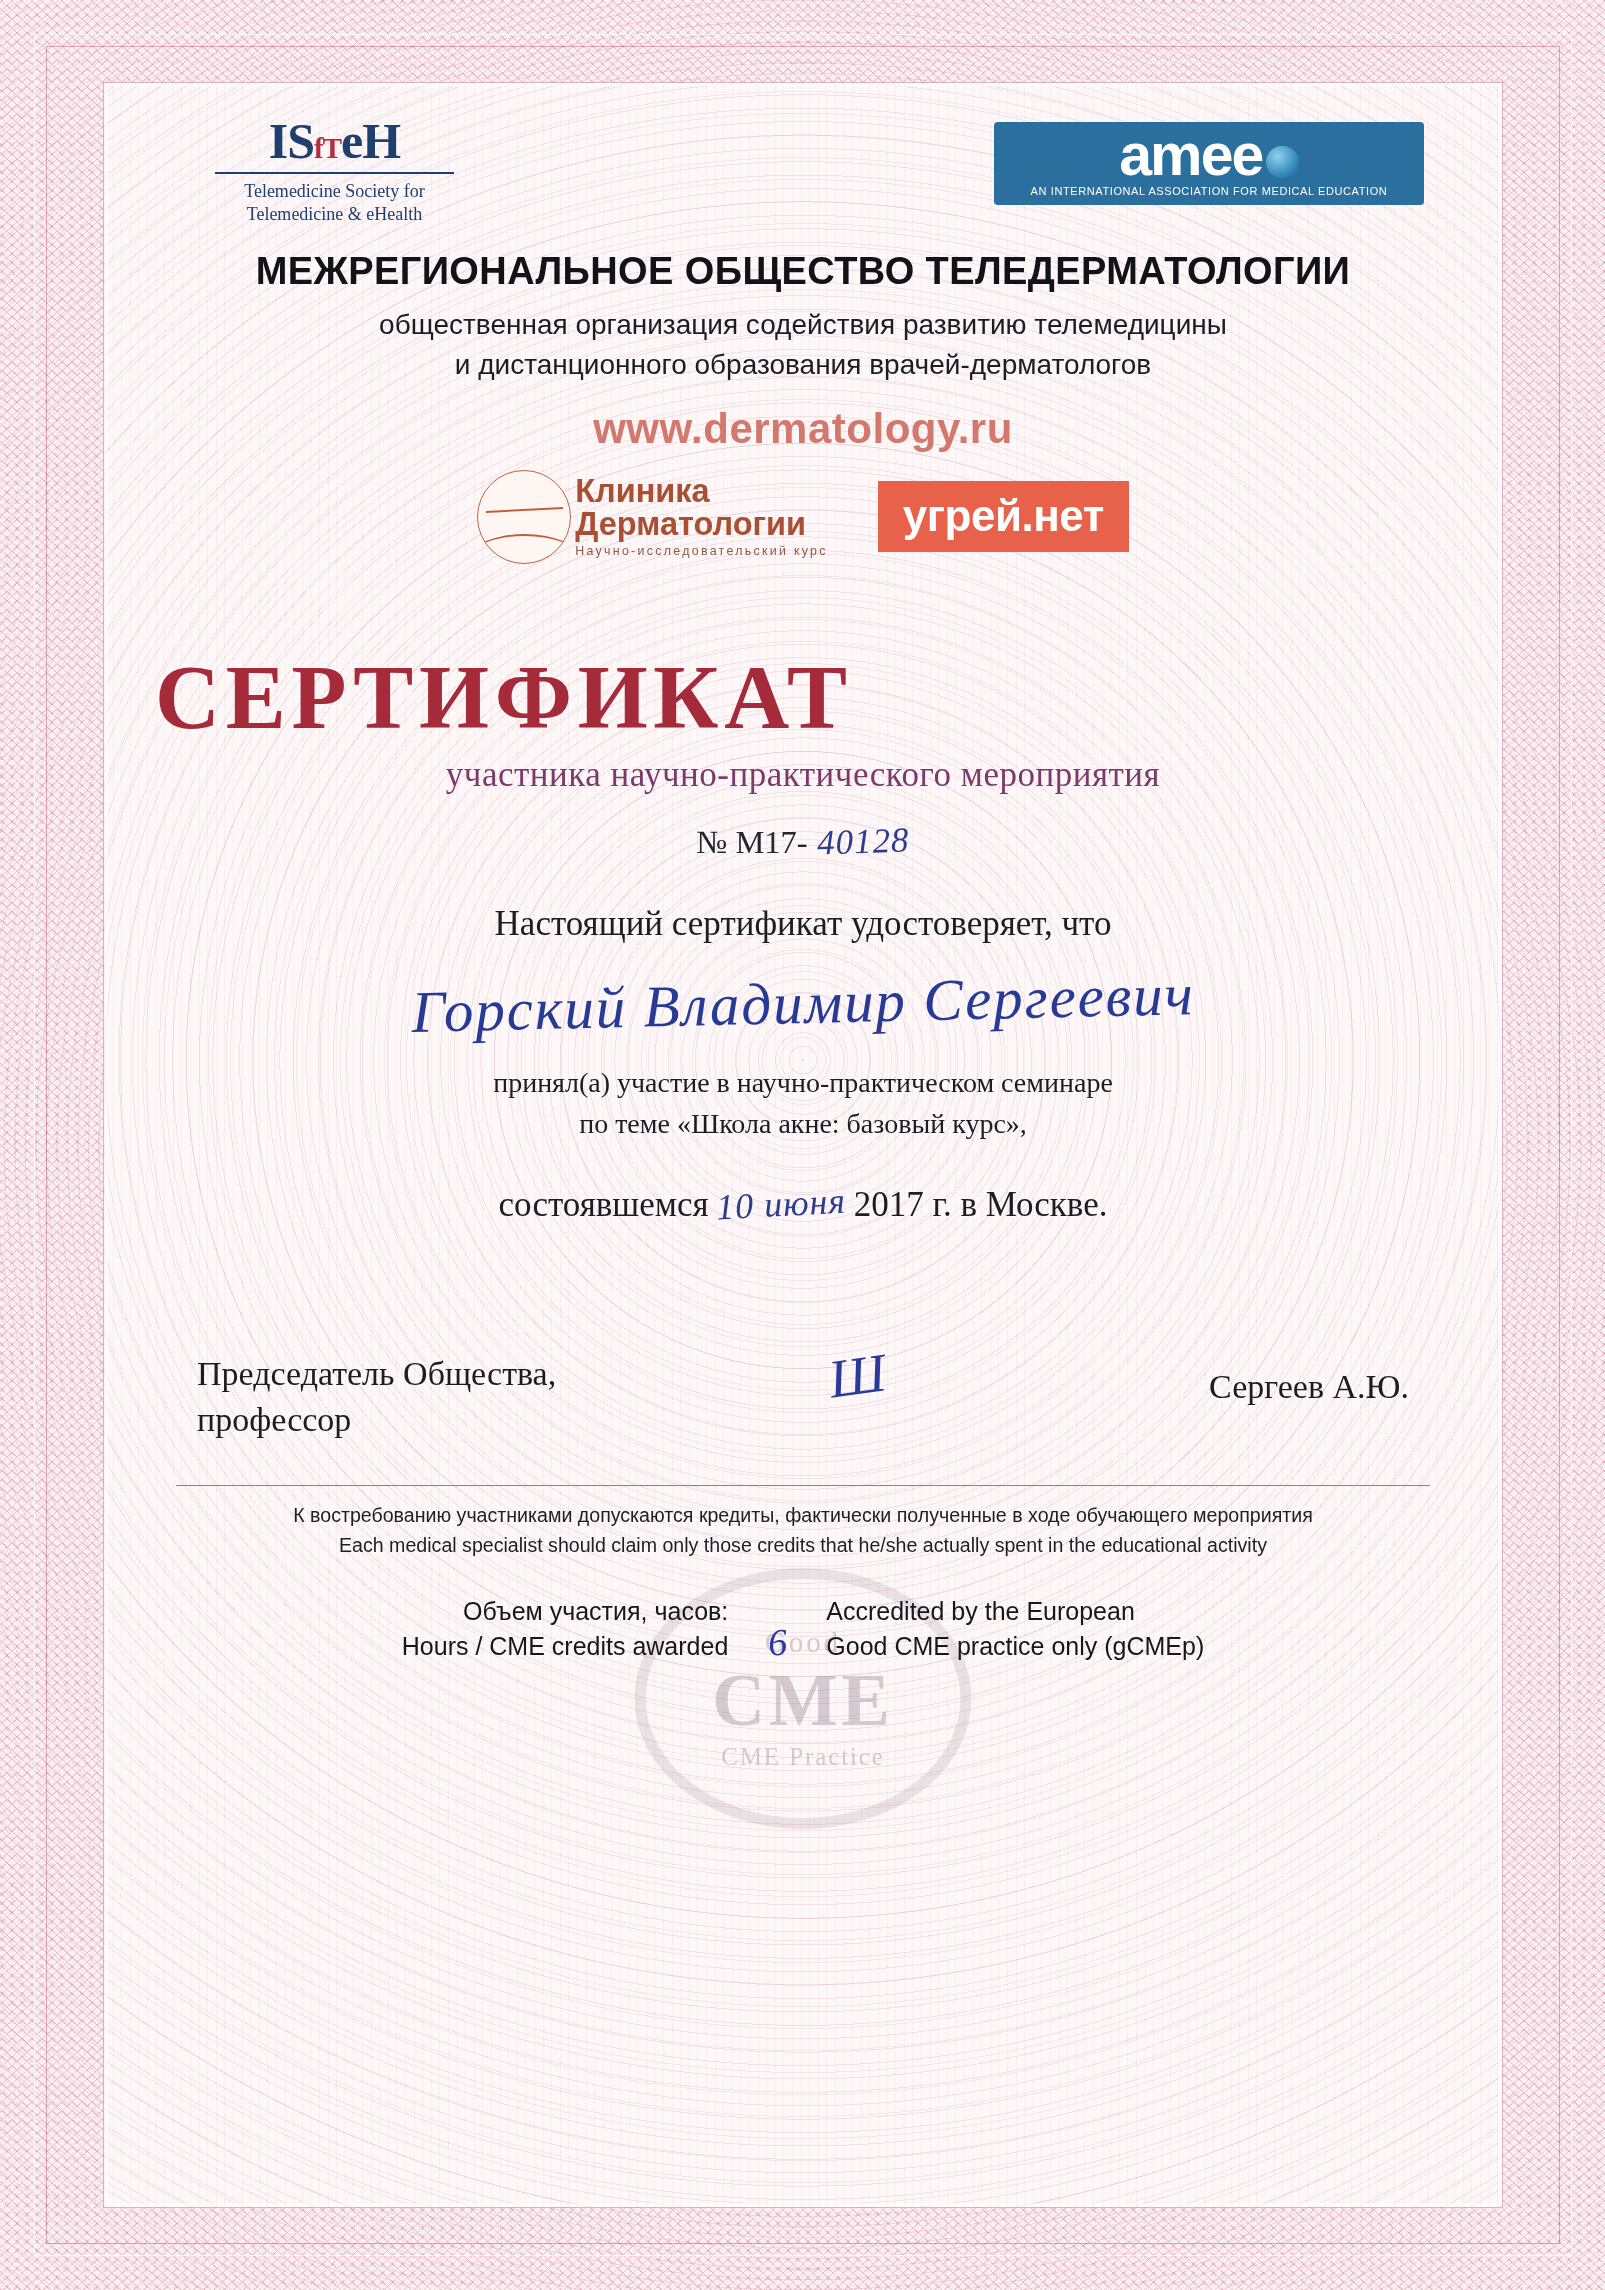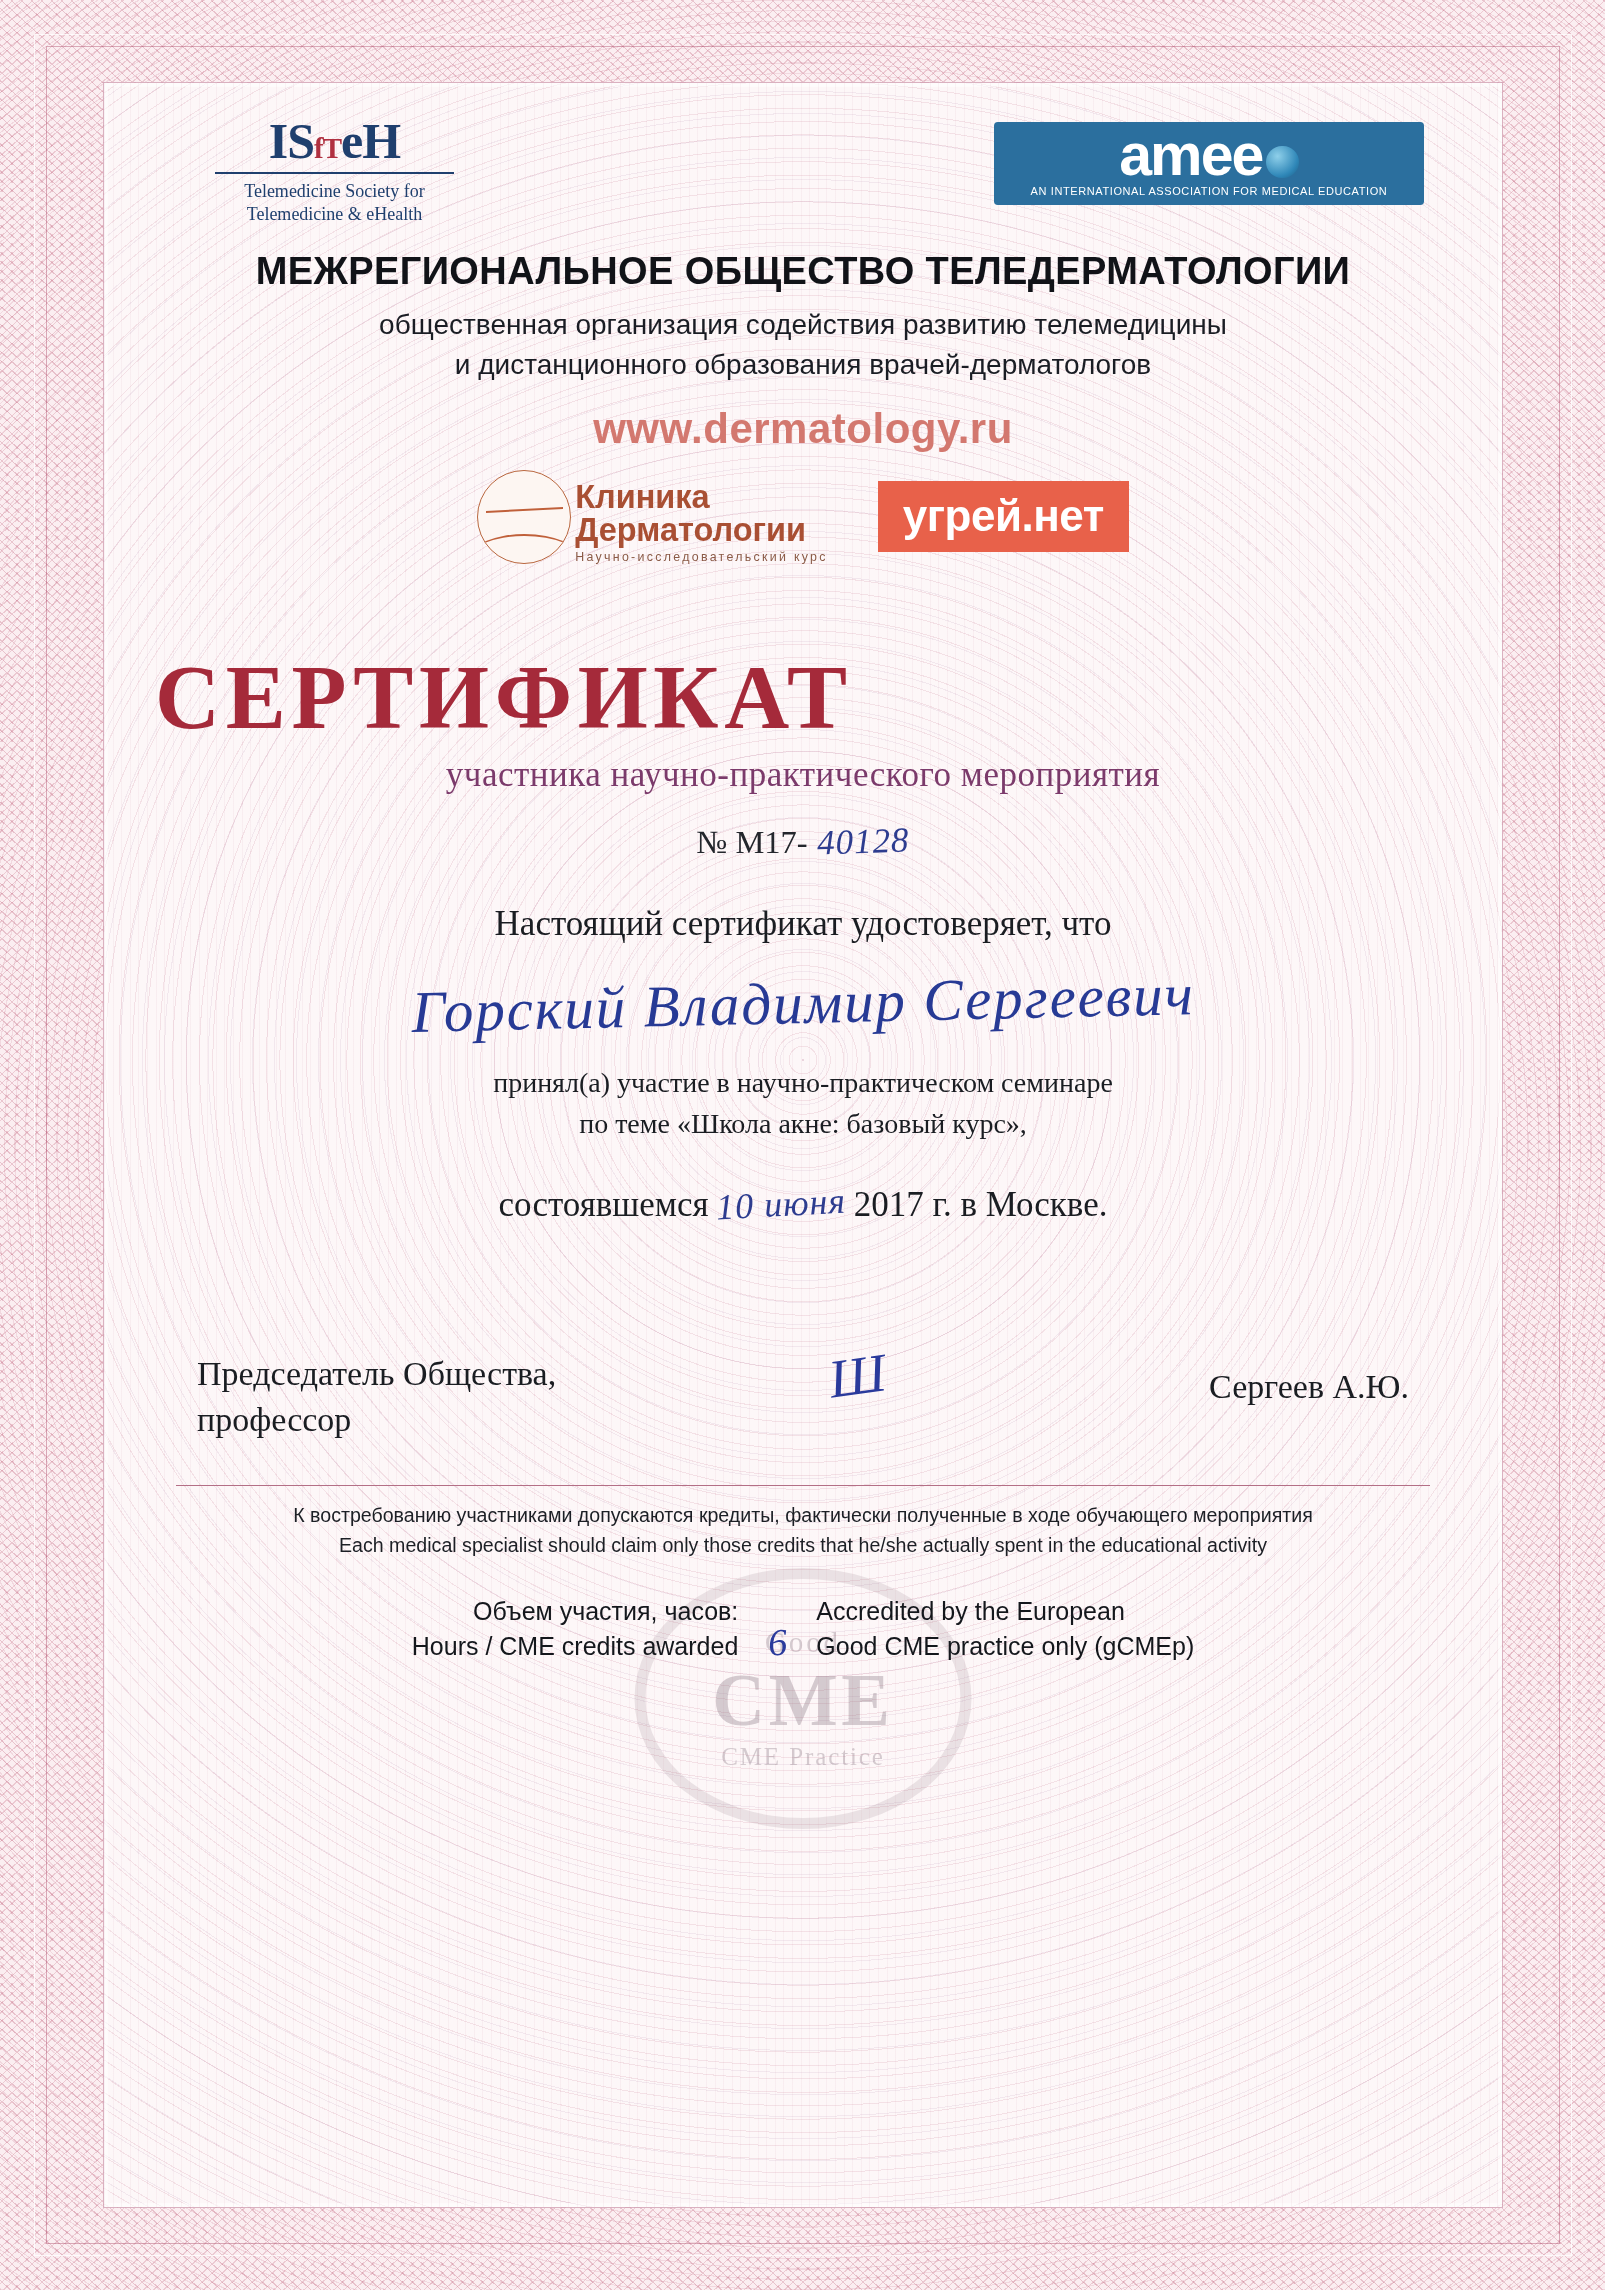--- a/index.html
+++ b/index.html
@@ -261,21 +261,21 @@
   
   .partners {
     margin-top: 17px;
     display: flex;
     align-items: center;
     justify-content: center;
     gap: 50px;
   }
   .klinika {
     display: flex;
-    align-items: flex-end;
+    align-items: center;
     gap: 4px;
   }
   .klinika-badge {
     width: 92px; height: 92px;
     border-radius: 50%;
     border: 1.9px solid #b9673f;
     background: #fdf6f2;
     position: relative;
     overflow: hidden;
   }
@@ -471,21 +471,21 @@
     font-family: "Liberation Sans", sans-serif;
     font-size: 19.6px;
     color: #1c1f25;
     line-height: 1.45;
   }
 
   .footer-cols {
     margin-top: 34px;
     display: flex;
     justify-content: center;
-    gap: 18px;
+    gap: 28px;
     padding: 0 38px;
   }
   .fcol {
     font-family: "Liberation Sans", sans-serif;
     font-size: 25px;
     color: #14171c;
     line-height: 1.4;
   }
   .fcol.left { text-align: right; }
   .fcol.right { text-align: left; }

